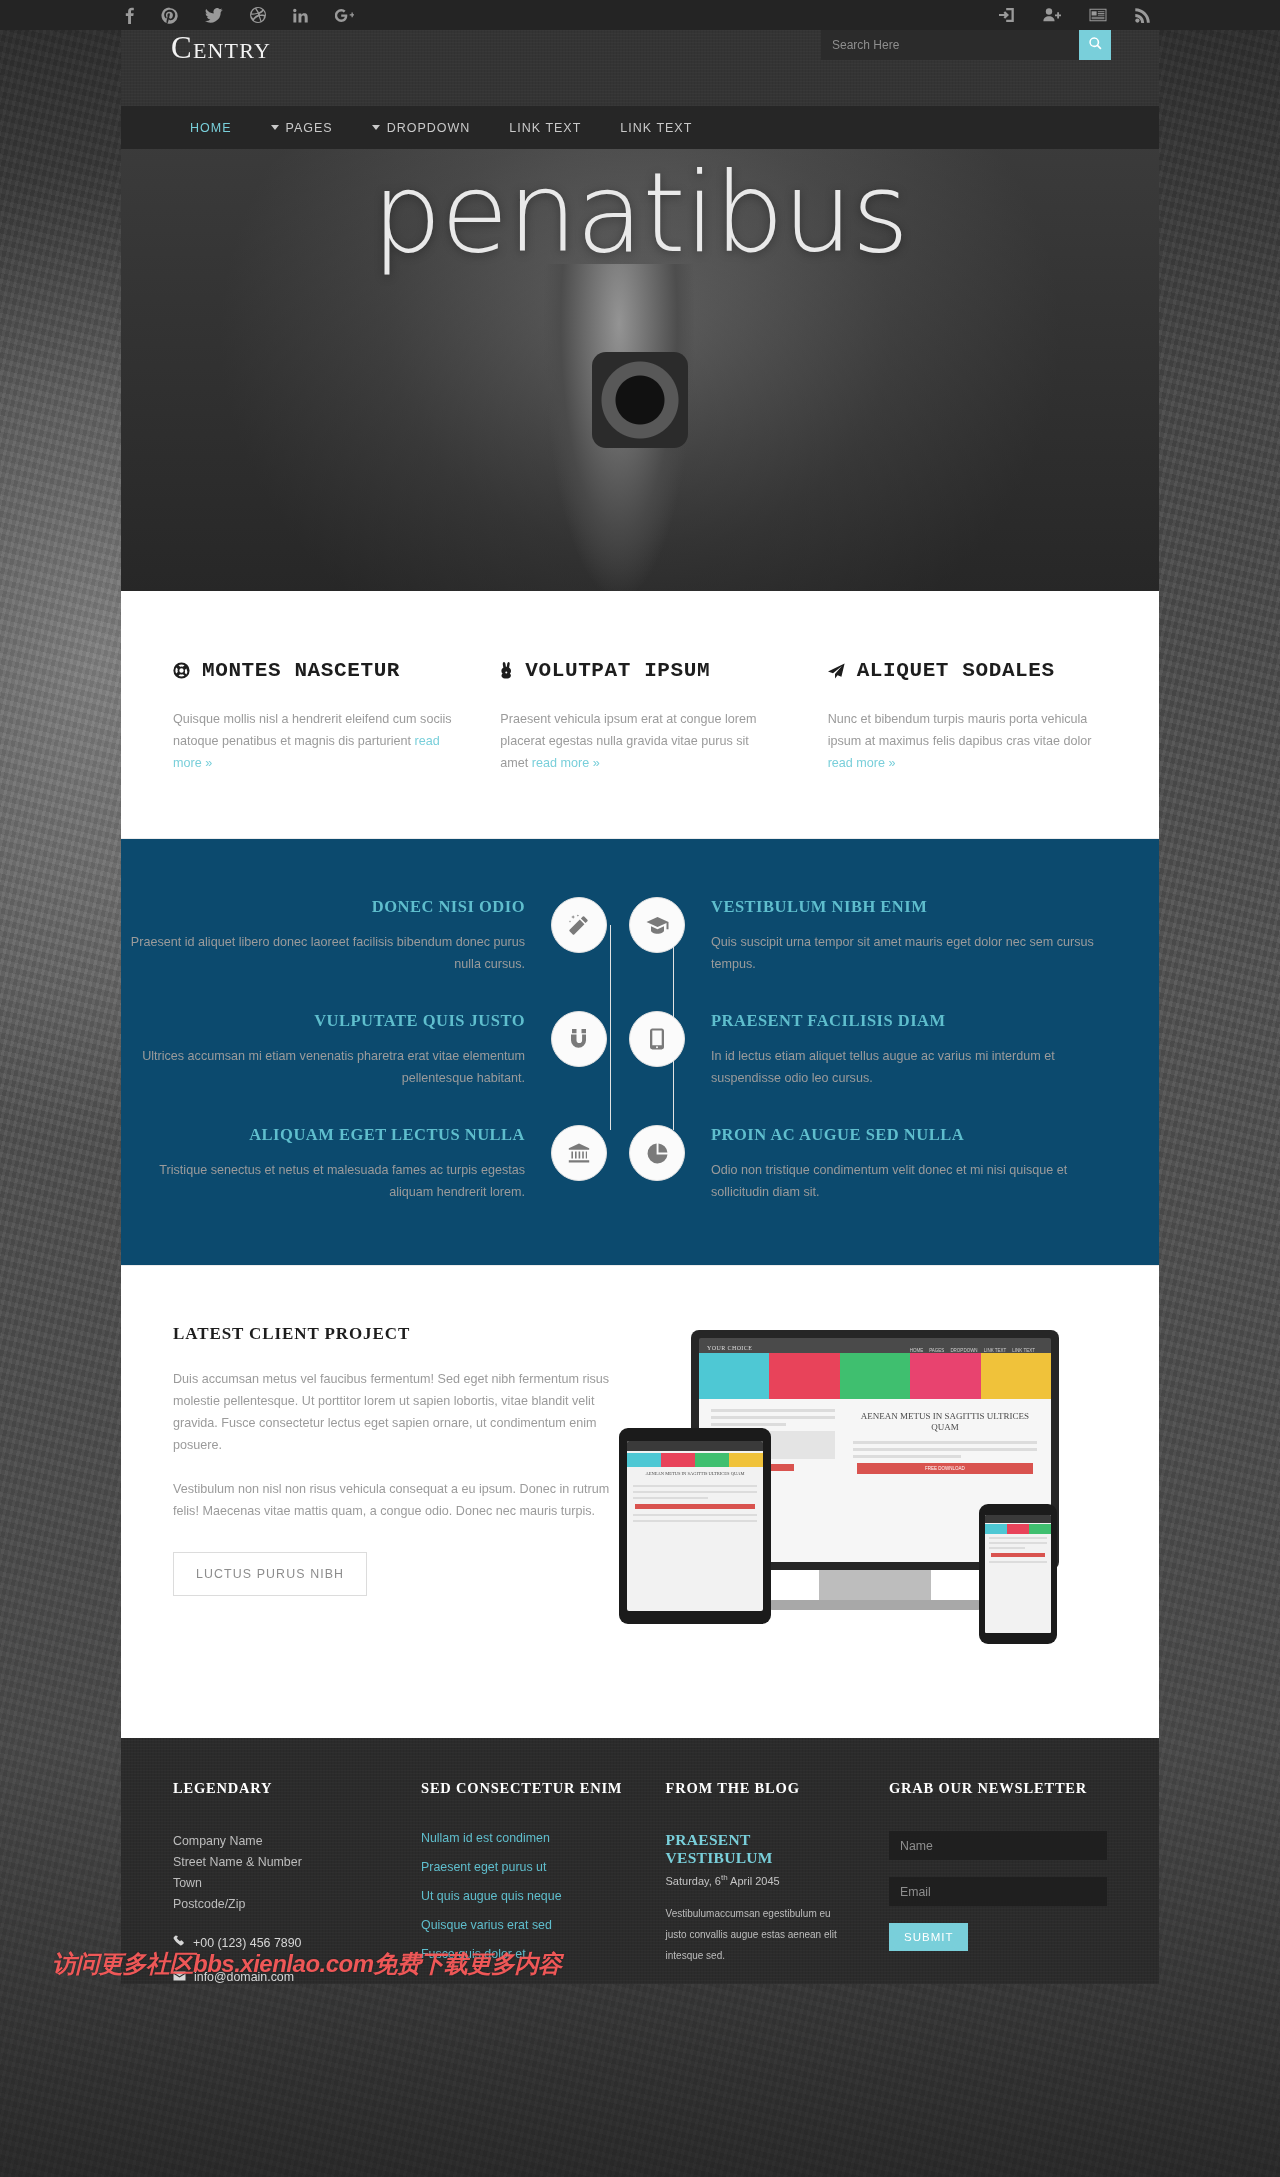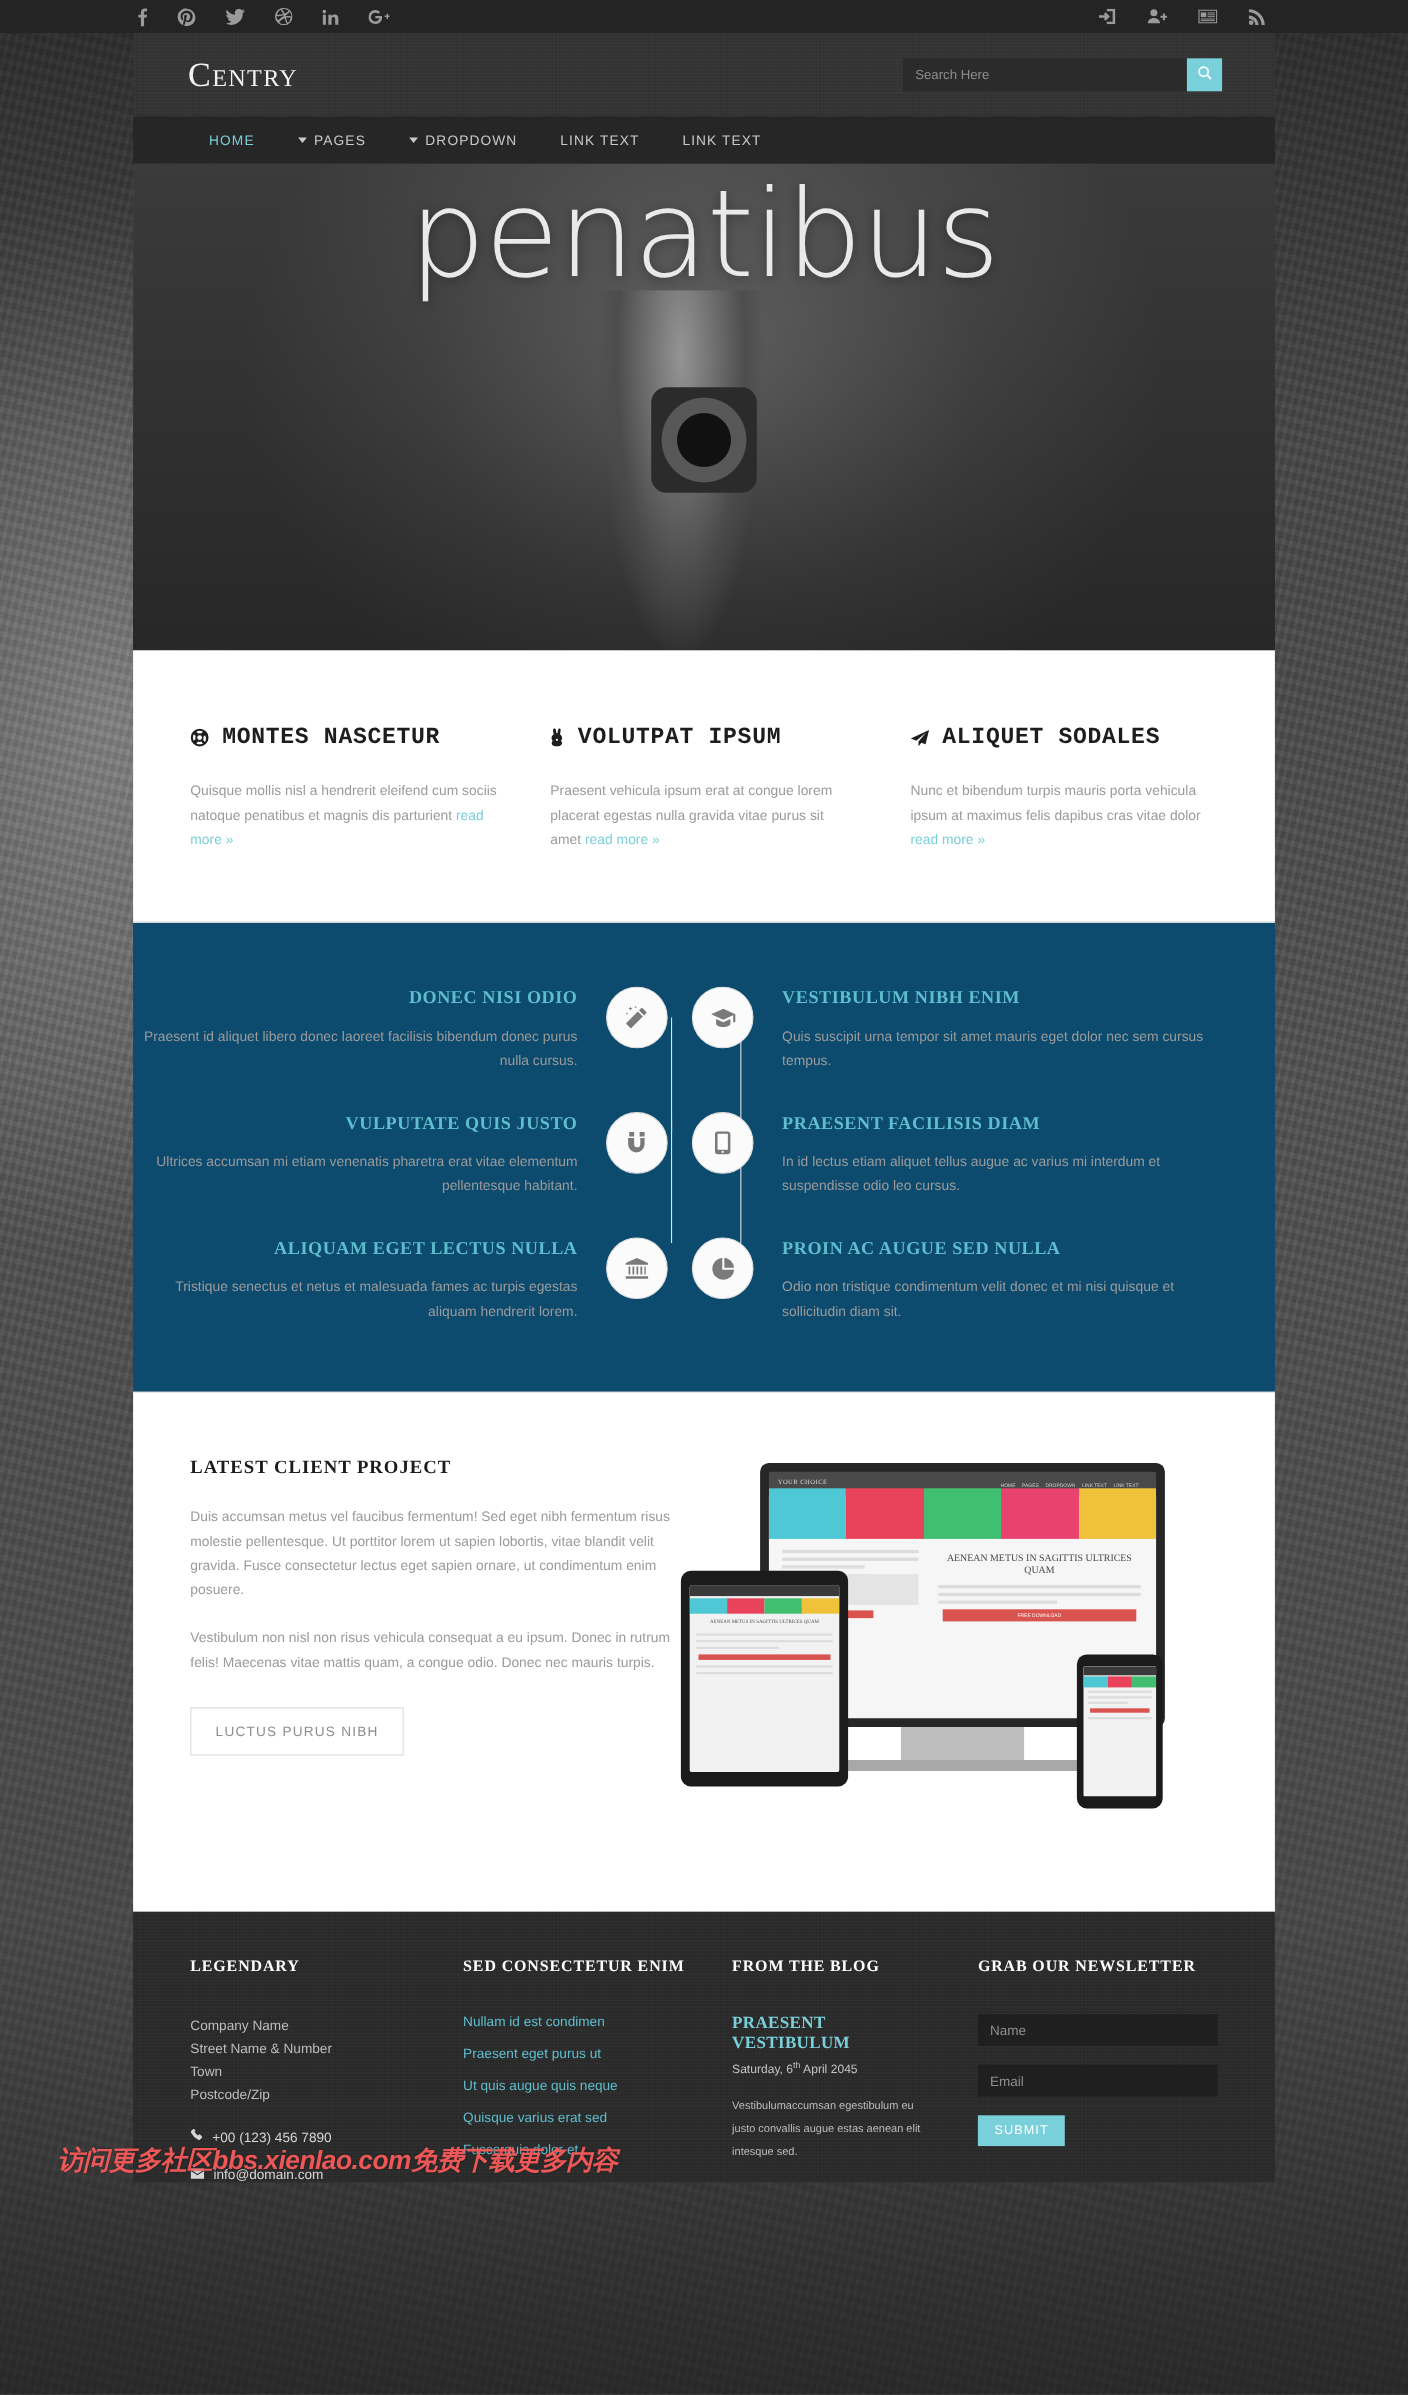--- a/index.html
+++ b/index.html
@@ -49,21 +49,20 @@
   
   .wrap { width: 1038px; margin: 0 auto; }
 
   
   .header {
     background: #343434;
     background-image: repeating-linear-gradient(0deg, rgba(255,255,255,.018) 0 1px, transparent 1px 3px),
                       repeating-linear-gradient(90deg, rgba(0,0,0,.05) 0 1px, transparent 1px 3px);
     height: 76px;
     display: flex;
-    align-items: center;
     justify-content: space-between;
     padding: 0 48px 0 50px;
   }
   .logo {
     font-family: "Liberation Serif", serif;
     color: #f2f2f2;
     font-size: 31px;
     letter-spacing: 1.2px;
     font-variant: small-caps;
     font-weight: normal;

